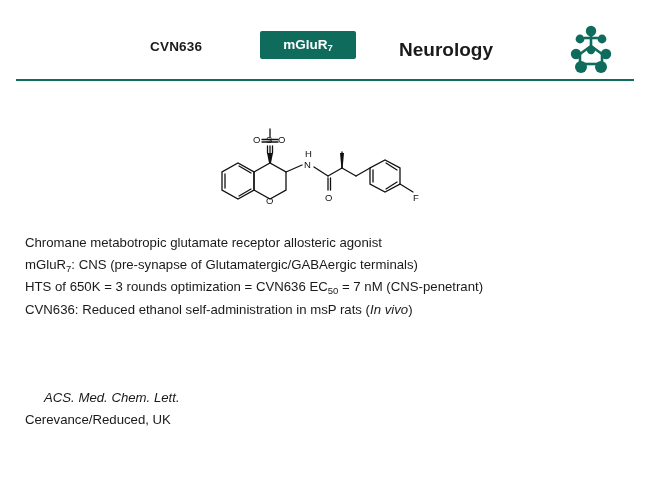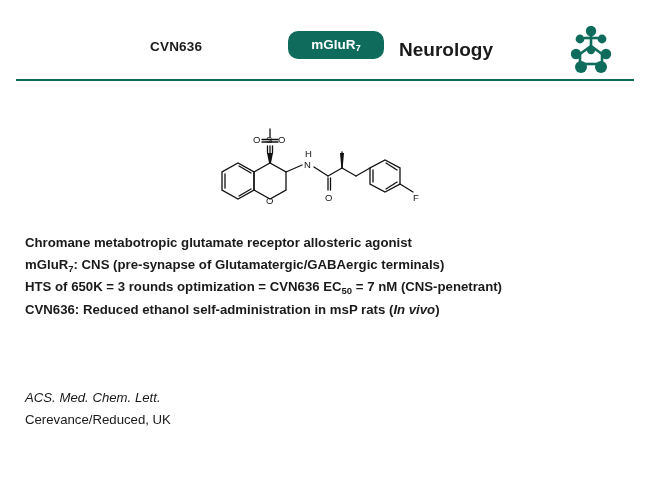--- a/index.html
+++ b/index.html
@@ -34,26 +34,26 @@
     position: absolute;
     left: 150px;
     top: 23px;
     font-size: 13.5px;
     font-weight: bold;
     color: #1a1a1a;
     letter-spacing: 0.2px;
   }
   .hdr-target {
     position: absolute;
-    left: 288px;
+    left: 260px;
     top: 15px;
     width: 96px;
     height: 28px;
     background: #0f6b5c;
-    border-radius: 10px;
+    border-radius: 2px;
   }
   .hdr-target-label {
     position: absolute;
     left: 0;
     top: 0;
     width: 96px;
     height: 28px;
     line-height: 28px;
     text-align: center;
     color: #ffffff;
@@ -104,21 +104,20 @@
     position: absolute;
     left: 25px;
     top: 232px;
     width: 600px;
     font-size: 13.2px;
     line-height: 21.5px;
     color: #1a1a1a;
   }
   .body-text .line {
     white-space: nowrap;
-    font-weight: bold;
   }
   .body-text sub {
     font-size: 9.5px;
     vertical-align: baseline;
     position: relative;
     top: 3px;
   }
   .body-text .it {
     font-style: italic;
   }
@@ -126,20 +125,21 @@
     position: absolute;
     left: 25px;
     top: 387px;
     width: 600px;
     font-size: 13.2px;
     line-height: 21.5px;
     color: #1a1a1a;
   }
   .refs .journal {
     font-style: italic;
+    margin-left: 19px;
   }
 </style>
 </head>
 <body>
 
 <div class="page">
 
   <div class="header">
     <div class="hdr-compound">CVN636</div>
 

